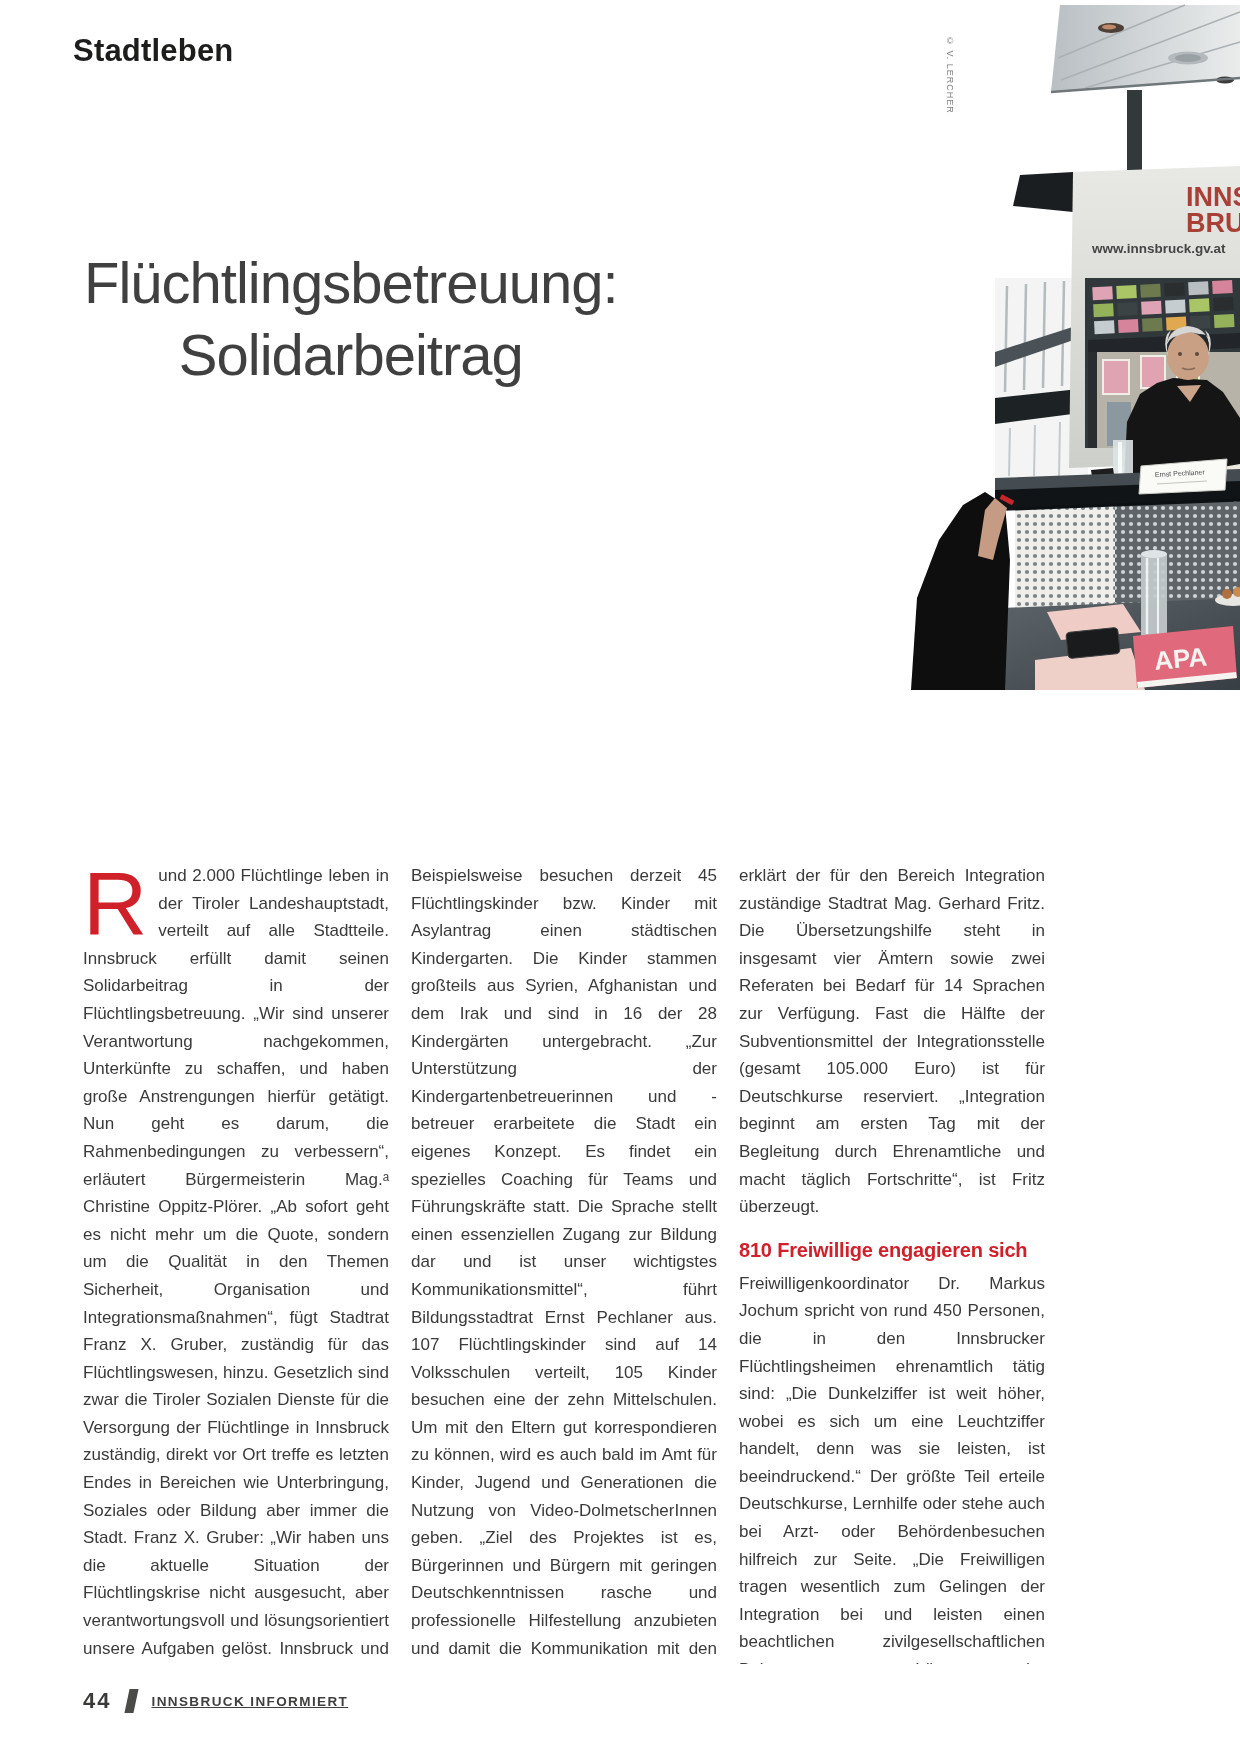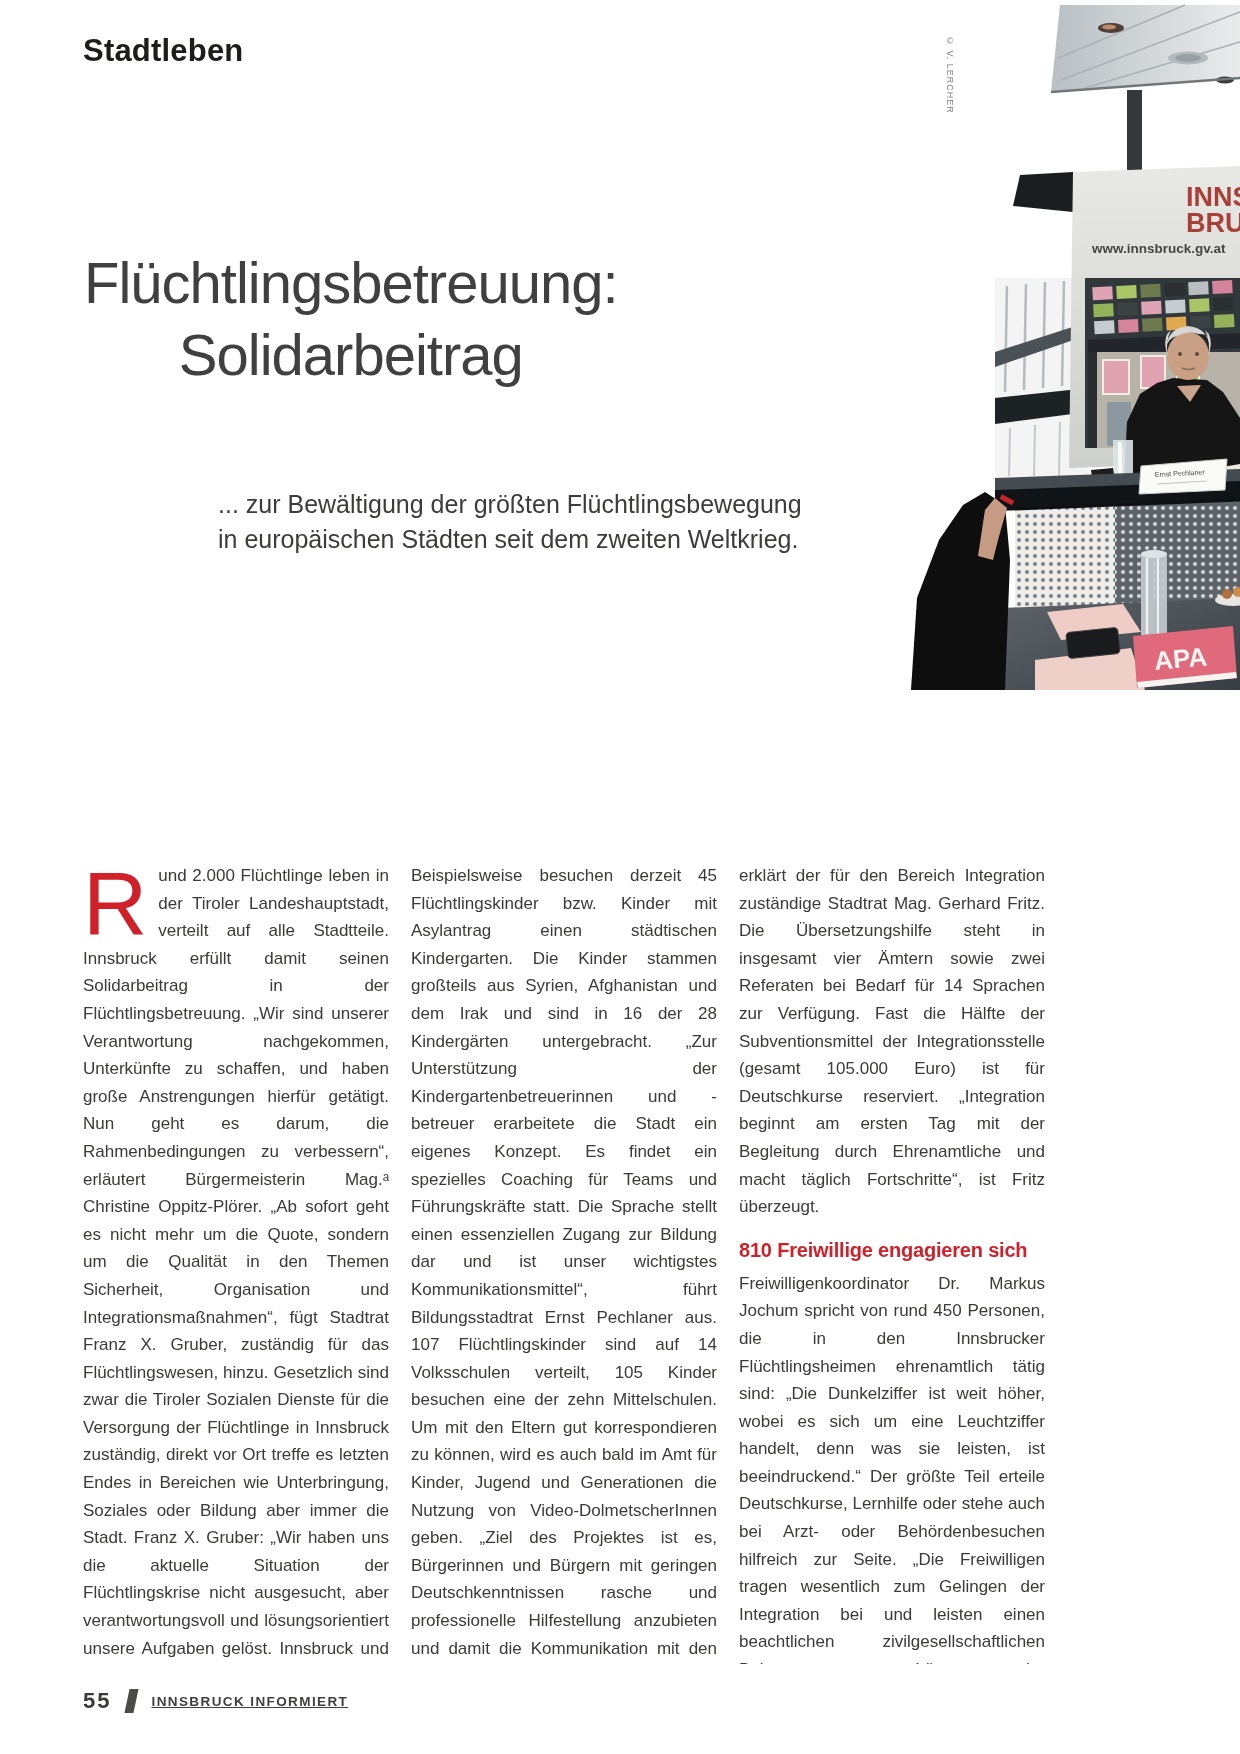--- a/index.html
+++ b/index.html
@@ -2,21 +2,21 @@
 <html lang="de"><head>
 <meta charset="utf-8">
 <style>
   * { margin:0; padding:0; box-sizing:border-box; }
   html,body { background:#ffffff; }
   .page {
     position:relative; width:1240px; height:1754px; background:#fff;
     overflow:hidden; font-family:"Liberation Sans","DejaVu Sans",sans-serif;
   }
   .section-label {
-    position:absolute; left:83px; top:33px;
+    position:absolute; left:73px; top:33px;
     font-size:31px; font-weight:700; color:#1d1d1b; letter-spacing:.2px;
   }
   .headline {
     position:absolute; left:84px; top:247px;
     color:#404040; font-weight:400; font-size:58px; line-height:72px; letter-spacing:-1px;text-align:center;
   }
   .deck {
     position:absolute; left:218px; top:487px;
     font-size:25px; line-height:35px; color:#3c3c3b;
   }
@@ -214,38 +214,34 @@
       </g>
     </svg>
   </div>
   <div class="photo-credit">© V. LERCHER</div>
 
   <div class="headline">
     <div>Flüchtlingsbetreuung:</div>
     <div>Solidarbeitrag</div>
   </div>
 
-  <div class="deck">
-    <div>... zur Bewältigung der größten Flüchtlingsbewegung</div>
-    <div>in europäischen Städten seit dem zweiten Weltkrieg.</div>
-  </div>
 
   <div class="columns">
     <div class="col">
       <p><span class="dropcap">R</span><span>und 2.000 Flüchtlinge leben in der Tiroler Landeshauptstadt, verteilt auf alle Stadtteile. Innsbruck erfüllt damit seinen Solidarbeitrag in der Flüchtlingsbetreuung. „Wir sind unserer Verantwortung nachgekommen, Unterkünfte zu schaffen, und haben große Anstrengungen hierfür getätigt. Nun geht es darum, die Rahmenbedingungen zu verbessern“, erläutert Bürgermeisterin Mag.ᵃ Christine Oppitz-Plörer. „Ab sofort geht es nicht mehr um die Quote, sondern um die Qualität in den Themen Sicherheit, Organisation und Integrationsmaßnahmen“, fügt Stadtrat Franz X. Gruber, zuständig für das Flüchtlingswesen, hinzu. Gesetzlich sind zwar die Tiroler Sozialen Dienste für die Versorgung der Flüchtlinge in Innsbruck zuständig, direkt vor Ort treffe es letzten Endes in Bereichen wie Unterbringung, Soziales oder Bildung aber immer die Stadt. Franz X. Gruber: „Wir haben uns die aktuelle Situation der Flüchtlingskrise nicht ausgesucht, aber verantwortungsvoll und lösungsorientiert unsere Aufgaben gelöst. Innsbruck und seine Bevölkerung haben gehandelt und damit ihren Beitrag geleistet.“</span></p>
     </div>
     <div class="col">
       <p>Beispielsweise besuchen derzeit 45 Flüchtlingskinder bzw. Kinder mit Asylantrag einen städtischen Kindergarten. Die Kinder stammen großteils aus Syrien, Afghanistan und dem Irak und sind in 16 der 28 Kindergärten untergebracht. „Zur Unterstützung der Kindergartenbetreuerinnen und -betreuer erarbeitete die Stadt ein eigenes Konzept. Es findet ein spezielles Coaching für Teams und Führungskräfte statt. Die Sprache stellt einen essenziellen Zugang zur Bildung dar und ist unser wichtigstes Kommunikationsmittel“, führt Bildungsstadtrat Ernst Pechlaner aus. 107 Flüchtlingskinder sind auf 14 Volksschulen verteilt, 105 Kinder besuchen eine der zehn Mittelschulen. Um mit den Eltern gut korrespondieren zu können, wird es auch bald im Amt für Kinder, Jugend und Generationen die Nutzung von Video-DolmetscherInnen geben. „Ziel des Projektes ist es, Bürgerinnen und Bürgern mit geringen Deutschkenntnissen rasche und professionelle Hilfestellung anzubieten und damit die Kommunikation mit den Mitarbeiterinnen und Mitarbeitern zu erleichtern“,</p>
     </div>
     <div class="col">
       <p>erklärt der für den Bereich Integration zuständige Stadtrat Mag. Gerhard Fritz. Die Übersetzungshilfe steht in insgesamt vier Ämtern sowie zwei Referaten bei Bedarf für 14 Sprachen zur Verfügung. Fast die Hälfte der Subventionsmittel der Integrationsstelle (gesamt 105.000 Euro) ist für Deutschkurse reserviert. „Integration beginnt am ersten Tag mit der Begleitung durch Ehrenamtliche und macht täglich Fortschritte“, ist Fritz überzeugt.</p>
       <div class="subhead mt">810 Freiwillige engagieren sich</div>
       <p>Freiwilligenkoordinator Dr. Markus Jochum spricht von rund 450 Personen, die in den Innsbrucker Flüchtlingsheimen ehrenamtlich tätig sind: „Die Dunkelziffer ist weit höher, wobei es sich um eine Leuchtziffer handelt, denn was sie leisten, ist beeindruckend.“ Der größte Teil erteile Deutschkurse, Lernhilfe oder stehe auch bei Arzt- oder Behördenbesuchen hilfreich zur Seite. „Die Freiwilligen tragen wesentlich zum Gelingen der Integration bei und leisten einen beachtlichen zivilgesellschaftlichen Beitrag zur Lösung der Flüchtlingsproblematik. Wenn wir als Zivilgesellschaft wollen, dass die In-</p>
     </div>
   </div>
 
   <div class="footer">
-    <span class="page-number">55</span>
+    <span class="page-number">44</span>
     <span class="footer-slash"></span>
     <span class="magazine-name">INNSBRUCK INFORMIERT</span>
   </div>
 
 </div>
 
 </body></html>

